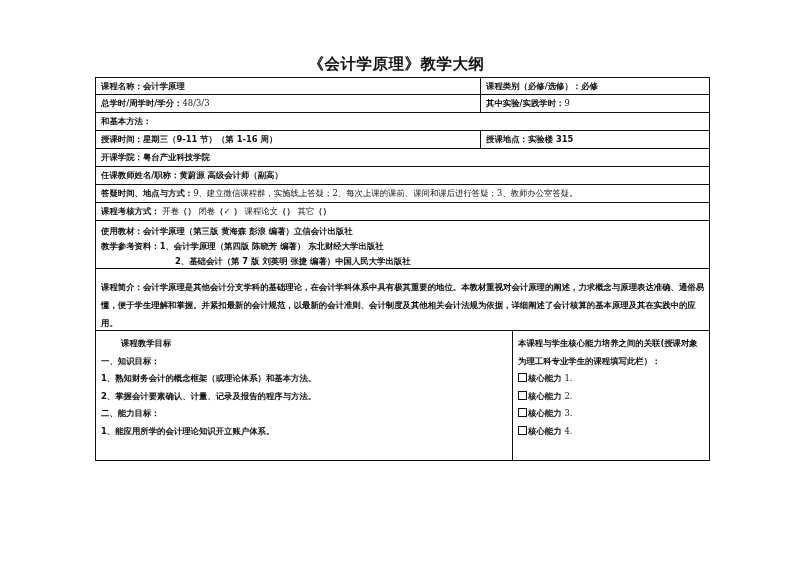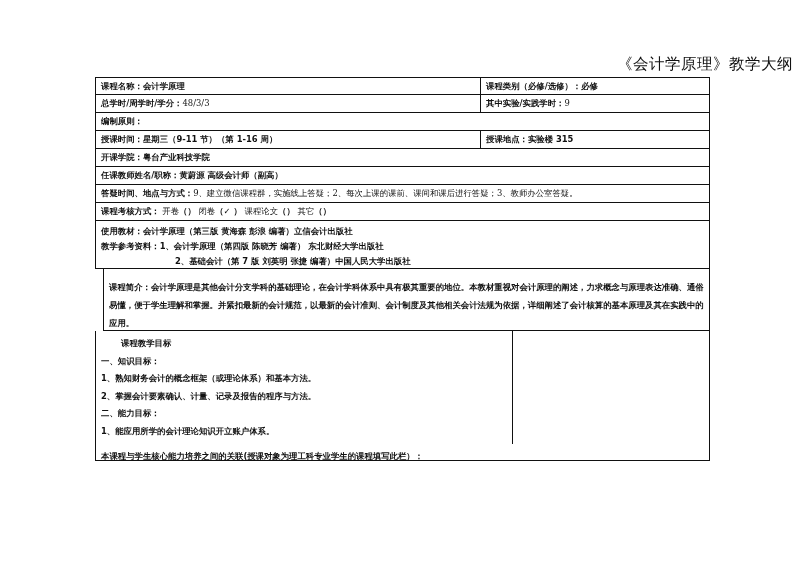--- a/index.html
+++ b/index.html
@@ -1,39 +1,39 @@
 <!DOCTYPE html>
 <html><head>
 <meta charset="utf-8">
 <style>
   html, body { margin: 0; padding: 0; background: #ffffff; }
   body { width: 793px; height: 561px; position: relative; overflow: hidden;
          font-family: "DejaVu Serif", "Liberation Serif", serif; color: #111; }
-  .title { position: absolute; left: 0; width: 793px; top: 54px; text-align: right;
-           font-family: "DejaVu Sans", "Liberation Sans", sans-serif; font-weight: normal;
+  .title { position: absolute; left: 0; width: 793px; top: 54px; text-align: center;
+           font-family: "DejaVu Sans", "Liberation Sans", sans-serif; font-weight: bold;
            font-size: 15.5px; letter-spacing: 0.5px; }
   .doc { position: absolute; left: 95px; top: 77px; width: 615px; }
   .row { position: relative; border: 1px solid #111; border-top: none; box-sizing: border-box;
          display: flex; font-size: 8.4px; line-height: 17px; }
   .row.first { border-top: 1.5px solid #111; }
   .cell { padding: 0 5px; box-sizing: border-box; white-space: nowrap; overflow: hidden; }
   .cell.left { width: 385px; border-right: 1px solid #111; }
   .cell.right { flex: 1; }
   .cell.full { flex: 1; }
   .lab { font-weight: bold; font-family: "DejaVu Sans", "Liberation Sans", sans-serif; }
   .val { font-weight: normal; }
   .valb { font-weight: bold; font-family: "DejaVu Sans", "Liberation Sans", sans-serif; }
   .h18 { height: 18px; }
   .books { height: 48px; padding-top: 3px; }
   .books .line { line-height: 15px; }
   .books .indent { padding-left: 74px; }
   .intro { height: 62px; padding: 9px 5px 0 5px; box-sizing: border-box; white-space: normal;
            font-size: 8.4px; line-height: 18px; font-weight: bold;
-           font-family: "DejaVu Sans", "Liberation Sans", sans-serif; display: block; margin-left: 8px; }
-  .goals { height: 130px; flex-direction: column; }
+           font-family: "DejaVu Sans", "Liberation Sans", sans-serif; display: block; }
+  .goals { height: 130px; }
   .goals .cell.gl { width: 417px; border-right: 1px solid #111; padding: 4px 5px; white-space: normal; }
   .goals .cell.gr { flex: 1; padding: 4px 5px; white-space: normal; }
   .goals .line { line-height: 17.5px; font-weight: bold; font-family: "DejaVu Sans", "Liberation Sans", sans-serif; }
   .goals .head { padding-left: 20px; }
   .cb { display: inline-block; width: 7px; height: 7px; border: 1px solid #111; margin-right: 1px; vertical-align: -1px; }
   .num { font-weight: normal; font-family: "DejaVu Serif", "Liberation Serif", serif; }
 </style>
 </head>
 <body>
 
@@ -55,21 +55,21 @@
     <div class="cell left">
       <span class="lab">总学时/周学时/学分：</span><span class="val">48/3/3</span>
     </div>
     <div class="cell right">
       <span class="lab">其中实验/实践学时：</span><span class="val">9</span>
     </div>
   </div>
 
   <div class="row h18">
     <div class="cell full">
-      <span class="lab">编制原则：</span><span class="val"></span>
+      <span class="lab">和基本方法：</span><span class="val"></span>
     </div>
   </div>
 
   <div class="row h18">
     <div class="cell left">
       <span class="lab">授课时间：</span><span class="valb">星期三（9-11 节）（第 1-16 周）</span>
     </div>
     <div class="cell right">
       <span class="lab">授课地点：</span><span class="valb">实验楼 315</span>
     </div>

